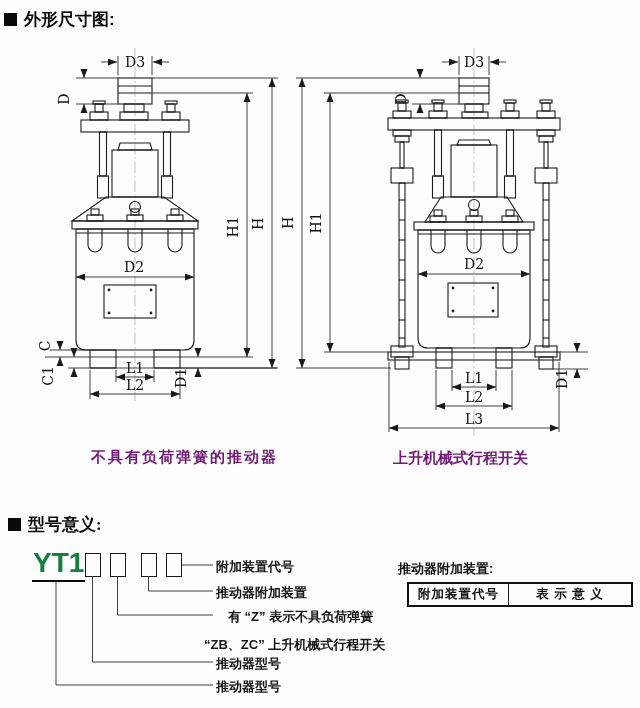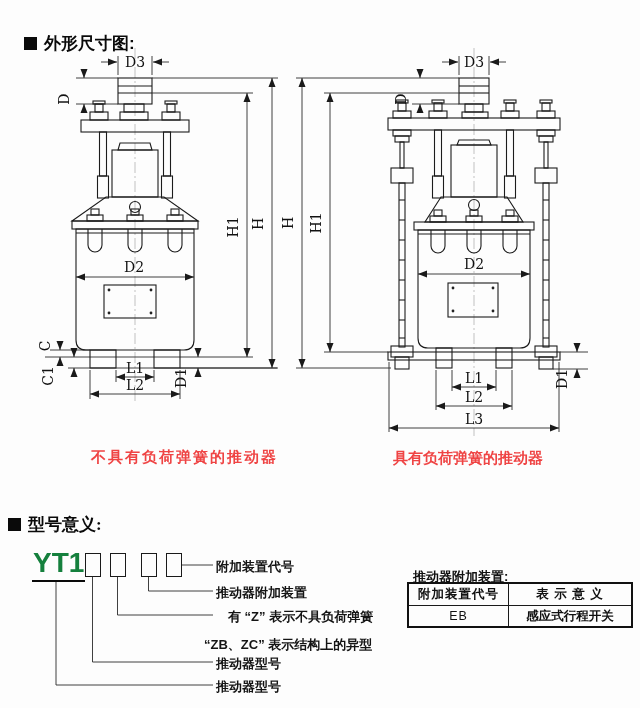--- a/index.html
+++ b/index.html
@@ -1,21 +1,21 @@
 <!DOCTYPE html>
 <html><head>
 <meta charset="utf-8">
 <style>
   html,body{margin:0;padding:0;}
   body{width:640px;height:708px;background:#fdfdfd;position:relative;overflow:hidden;
        font-family:"Liberation Sans","DejaVu Sans",sans-serif;color:#111;}
   .abs{position:absolute;}
   .sec-title{display:flex;align-items:center;gap:7px;font-weight:bold;font-size:17px;color:#0a0a0a;}
   .bullet{width:13px;height:13px;background:#0a0a0a;display:inline-block;}
-  .caption{font-weight:bold;font-size:15px;color:#ef4444;white-space:nowrap;text-align:right;}
+  .caption{font-weight:bold;font-size:15px;color:#701a75;white-space:nowrap;text-align:right;}
   .caption.wide{letter-spacing:2px;font-size:15px;}
   svg{position:absolute;left:0;top:0;}
   .ln{stroke:#1c1c1c;stroke-width:1.1;fill:none;}
   .dim{stroke:#2a2a2a;stroke-width:0.9;fill:none;}
   .cl{stroke:#9a9a9a;stroke-width:0.6;stroke-dasharray:11 3 2 3;fill:none;}
   .dt{font-family:"DejaVu Serif",serif;font-size:14px;fill:#111;}
   .dot{fill:#222;stroke:none;}
   .model-yt1{font-size:28px;font-weight:bold;letter-spacing:0px;color:#15803d;
              border-bottom:2px solid #0a0a0a;line-height:1;padding:0 1px 3px 1px;}
   .mbox{width:14px;height:22px;border:1.6px solid #1a1a1a;background:#fdfdfd;}
@@ -28,21 +28,21 @@
   th.c1,td.c1{width:99px;}
   th.c2,td.c2{width:122px;}
   tr.hr td{height:21px;font-weight:bold;letter-spacing:1px;}
   tr.r td{height:20px;}
   td.code{font-family:"Liberation Sans",sans-serif;font-size:13px;font-weight:normal;letter-spacing:1px;}
   td.mean{font-weight:bold;}
 </style>
 </head>
 <body>
 
-<div class="abs sec-title" style="left:24px;top:8px;margin-top:24px;">
+<div class="abs sec-title" style="left:4px;top:8px;">
   <span class="bullet"></span>
   <span>外形尺寸图:</span>
 </div>
 
 <svg width="640" height="470" viewBox="0 0 640 470">
   <defs>
     <marker id="ar" viewBox="0 0 10 8" refX="9.5" refY="4" markerWidth="10" markerHeight="8" orient="auto-start-reverse" markerUnits="userSpaceOnUse">
       <path d="M0.5,0.5 L9.5,4 L0.5,7.5 Z" fill="#1a1a1a"></path>
     </marker>
   </defs>
@@ -286,21 +286,21 @@
     <line class="dim" x1="436" y1="406" x2="512" y2="406" marker-start="url(#ar)" marker-end="url(#ar)"></line>
     <text class="dt" x="474" y="402" text-anchor="middle">L2</text>
     <line class="dim" x1="389" y1="362" x2="389" y2="432"></line>
     <line class="dim" x1="559" y1="362" x2="559" y2="432"></line>
     <line class="dim" x1="389" y1="428" x2="559" y2="428" marker-start="url(#ar)" marker-end="url(#ar)"></line>
     <text class="dt" x="474" y="424" text-anchor="middle">L3</text>
   </g>
 </svg>
 
 <div class="abs caption wide" style="left:91px;top:448px;">不具有负荷弹簧的推动器</div>
-<div class="abs caption" style="left:393px;top:449px;">具有负荷弹簧的推动器</div>
+<div class="abs caption" style="left:393px;top:449px;">上升机械式行程开关</div>
 
 <div class="abs sec-title" style="left:8px;top:513px;font-family:Liberation Serif, serif;">
   <span class="bullet"></span>
   <span>型号意义:</span>
 </div>
 
 <svg width="640" height="708" viewBox="0 0 640 708" style="z-index:0;">
   <path class="dim" d="M181,565 H213" stroke-width="1.2"></path>
   <path class="dim" d="M148.5,576 V591 H213" stroke-width="1.2" fill="none"></path>
   <path class="dim" d="M117.5,576 V615 H213" stroke-width="1.2" fill="none"></path>
@@ -310,29 +310,25 @@
 
 <div class="abs model-yt1" style="left:32px;top:549px;">YT1</div>
 <div class="abs mbox" style="left:85px;top:553px;"></div>
 <div class="abs mbox" style="left:110px;top:553px;"></div>
 <div class="abs mbox" style="left:141px;top:553px;"></div>
 <div class="abs mbox" style="left:166px;top:553px;"></div>
 
 <div class="abs mlabel" style="left:216px;top:558px;">附加装置代号</div>
 <div class="abs mlabel" style="left:216px;top:584px;">推动器附加装置</div>
 <div class="abs mlabel" style="left:216px;top:608px;margin-left:12px;">有 “Z” 表示不具负荷弹簧</div>
-<div class="abs mlabel" style="left:204px;top:636px;">“ZB、ZC” 表示结构上的异型</div>
+<div class="abs mlabel" style="left:204px;top:636px;">“ZB、ZC” 上升机械式行程开关</div>
 <div class="abs mlabel" style="left:216px;top:655px;">推动器型号</div>
 <div class="abs mlabel" style="left:216px;top:678px;">推动器型号</div>
 
-<div class="abs tbl-title" style="left:413px;top:560px;margin-top:8px;">推动器附加装置:</div>
+<div class="abs tbl-title" style="left:398px;top:560px;">推动器附加装置:</div>
 <table class="spec abs" style="left:407px;top:582px;">
   <tbody>
     <tr class="hr">
       <td class="c1">附加装置代号</td>
       <td class="c2">表 示 意 义</td>
     </tr>
-    <tr class="r">
-      <td class="c1 code">EB</td>
-      <td class="c2 mean">感应式行程开关</td>
-    </tr>
   </tbody>
 </table>
 
 </body></html>

